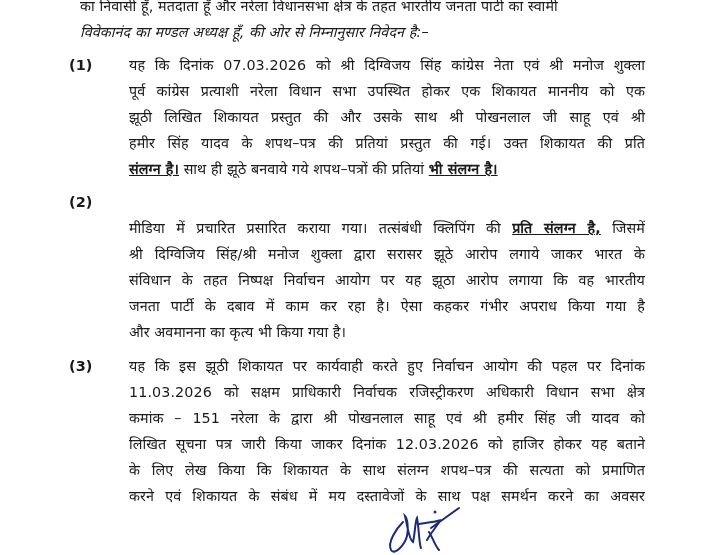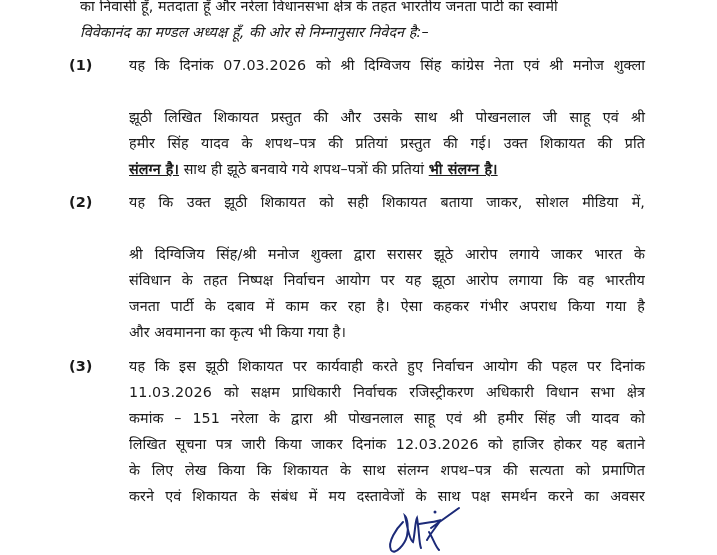--- a/index.html
+++ b/index.html
@@ -26,28 +26,31 @@
 </head>
 <body>
 
 <div class="page">
 
   <div class="line intro" style="top:-4px;">का निवासी हूँ, मतदाता हूँ और नरेला विधानसभा क्षेत्र के तहत भारतीय जनता पार्टी का स्वामी</div>
   <div class="line intro" style="top:22px;font-style:italic;">विवेकानंद का मण्डल अध्यक्ष हूँ, की ओर से निम्नानुसार निवेदन है:–</div>
 
   <div class="num" style="top:55px;">(1)</div>
   <div class="line body" style="top:55px;">यह कि दिनांक 07.03.2026 को श्री दिग्विजय सिंह कांग्रेस नेता एवं श्री मनोज शुक्ला</div>
+  <div class="line body" style="top:81px;">पूर्व कांग्रेस प्रत्याशी नरेला विधान सभा उपस्थित होकर एक शिकायत माननीय को एक</div>
   <div class="line body" style="top:107px;">झूठी लिखित शिकायत प्रस्तुत की और उसके साथ श्री पोखनलाल जी साहू एवं श्री</div>
   <div class="line body" style="top:133px;">हमीर सिंह यादव के शपथ–पत्र की प्रतियां प्रस्तुत की गई। उक्त शिकायत की प्रति</div>
   <div class="line body last" style="top:159px;">
     <span class="u">संलग्न है।</span><span> साथ ही झूठे बनवाये गये शपथ–पत्रों की प्रतियां </span><span class="u">भी संलग्न है।</span>
   </div>
 
   <div class="num" style="top:192px;">(2)</div>
-  <div class="line body" style="top:192px;">यह कि उक्त झूठी शिकायत को सही शिकायत बताया जाकर, सोशल मीडिया में,</div>
+  <div class="line body" style="top:218px;">
+    <span>मीडिया में प्रचारित प्रसारित कराया गया। तत्संबंधी क्लिपिंग की </span><span class="u">प्रति संलग्न है,</span><span> जिसमें</span>
+  </div>
   <div class="line body" style="top:244px;">श्री दिग्विजिय सिंह/श्री मनोज शुक्ला  द्वारा सरासर झूठे आरोप लगाये जाकर भारत के</div>
   <div class="line body" style="top:296px;">जनता पार्टी के दबाव में काम कर रहा है। ऐसा कहकर गंभीर अपराध किया गया है</div>
   <div class="line body" style="top:270px;">संविधान के तहत निष्पक्ष निर्वाचन आयोग पर यह झूठा आरोप लगाया कि वह भारतीय</div>
   <div class="line body last" style="top:322px;">और अवमानना का कृत्य भी किया गया है।</div>
 
   <div class="num" style="top:356px;">(3)</div>
   <div class="line body" style="top:356px;">यह कि इस झूठी शिकायत पर कार्यवाही करते हुए निर्वाचन आयोग की पहल पर दिनांक</div>
   <div class="line body" style="top:382px;">11.03.2026 को सक्षम प्राधिकारी निर्वाचक रजिस्ट्रीकरण अधिकारी विधान सभा क्षेत्र</div>
   <div class="line body" style="top:408px;">कमांक – 151 नरेला के द्वारा श्री पोखनलाल साहू एवं श्री हमीर सिंह जी यादव को</div>
   <div class="line body" style="top:434px;">लिखित सूचना पत्र जारी किया जाकर दिनांक 12.03.2026 को हाजिर होकर यह बताने</div>

